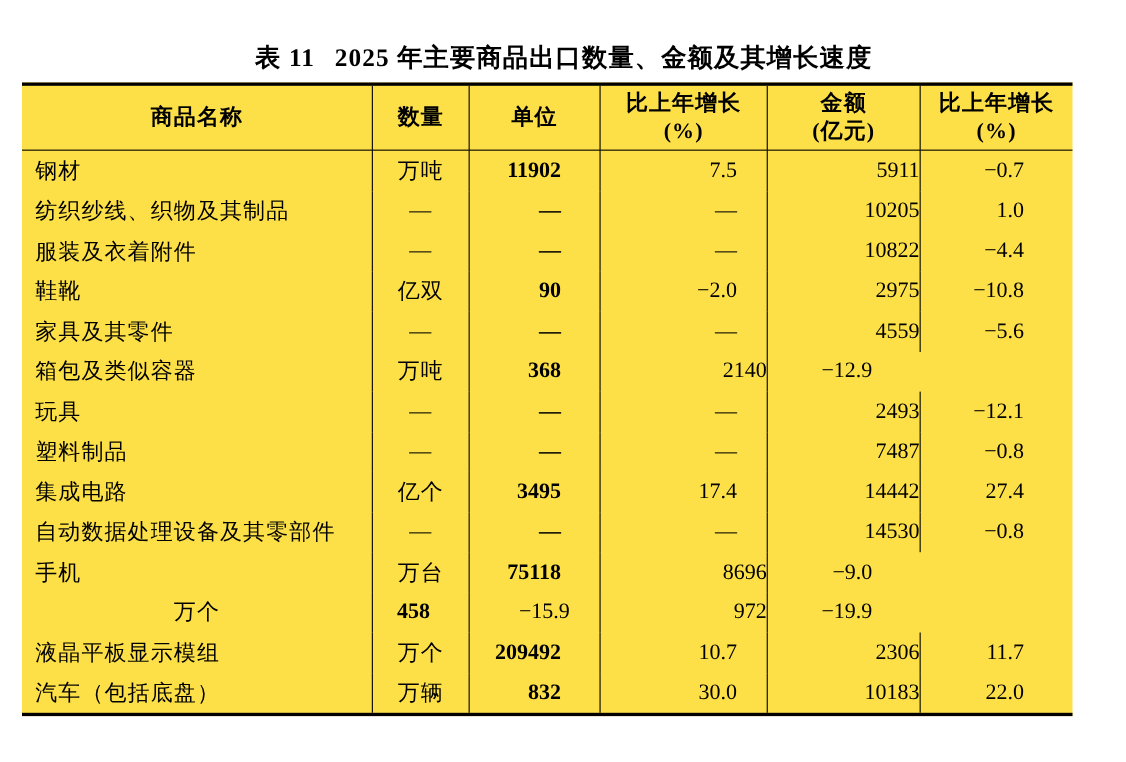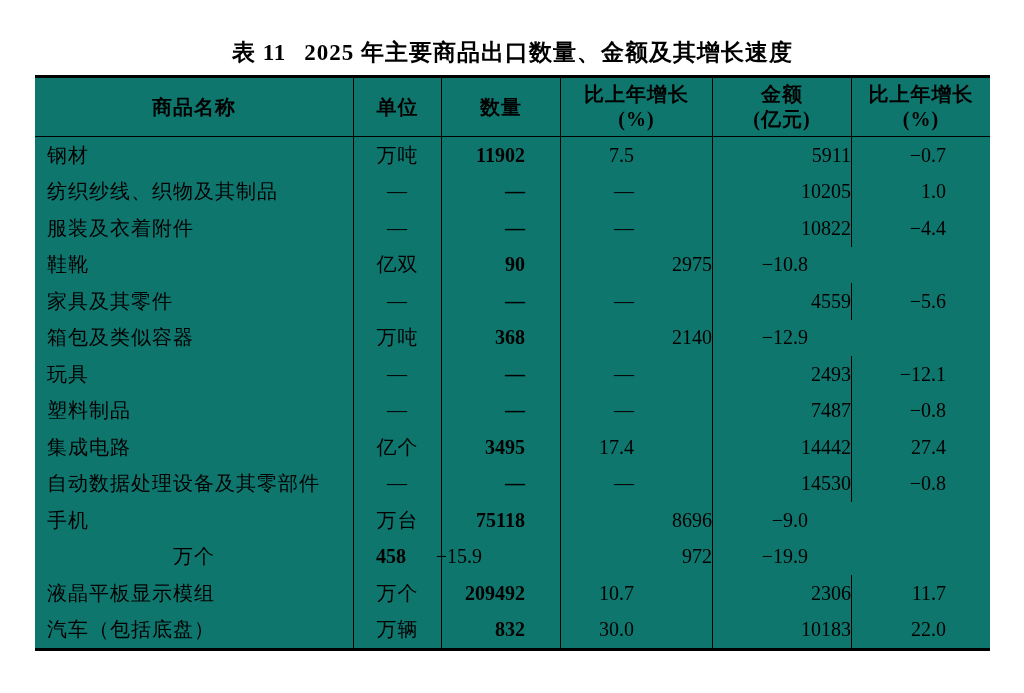--- a/index.html
+++ b/index.html
@@ -14,69 +14,69 @@
   .page { position: relative; width: 1024px; height: 579px; background: #ffffff; }
 
   .title-row {
     position: absolute; left: 35px; top: 37px; width: 955px;
     text-align: center; font-weight: 700; font-size: 23px;
     letter-spacing: 1px; white-space: nowrap;
   }
   .title-label { margin-right: 18px; }
 
   .datatable {
-    position: absolute; left: 35px; top: 75px; width: 955px;
+    position: absolute; left: 20px; top: 75px; width: 955px;
     border-top: 3px solid #000; border-bottom: 3px solid #000;
-    background: #0f766e;
+    background: #fde047;
   }
   .thead, .tr {
     display: grid;
     grid-template-columns: 319px 88px 119px 152px 139px 138px;
   }
   .th {
     height: 59px; border-bottom: 1px solid #000;
     display: flex; flex-direction: column; align-items: center; justify-content: center;
     font-weight: 700; font-size: 20px; line-height: 25px;
     letter-spacing: 1px;
   }
   .th:not(:last-child), .td:not(:last-child) { border-right: 1px solid #000; }
   .th .h2:empty { display: none; }
   .td {
     height: 36.5px; display: flex; align-items: center;
     font-size: 20px; white-space: nowrap;
   }
   .td.c1 { justify-content: flex-start; padding-left: 12px; letter-spacing: 1px; font-family: Liberation Mono, monospace; }
   .td.c2 { justify-content: center; letter-spacing: 1px; }
   .td.c3 { justify-content: flex-end; padding-right: 35px; font-weight: bold; }
-  .td.c4 { justify-content: flex-end; padding-right: 78px; }
+  .td.c4 { justify-content: flex-end; padding-right: 27px; }
   .td.c5 { justify-content: flex-end; }
   .td.c6 { justify-content: flex-end; padding-right: 44px; }
 </style>
 </head>
 <body>
 
 <div class="page">
 
   <div class="title-row">
     <span class="title-label">表 11</span><span>2025 年主要商品出口数量、金额及其增长速度</span>
   </div>
 
   <div class="datatable">
 
     <div class="thead">
       <div class="th">
         <span class="h1">商品名称</span>
 
       </div>
       <div class="th">
+        <span class="h1">数量</span>
+
+      </div>
+      <div class="th">
         <span class="h1">单位</span>
-
-      </div>
-      <div class="th">
-        <span class="h1">数量</span>
 
       </div>
       <div class="th">
         <span class="h1">比上年增长</span>
         <span class="h2">(%)</span>
       </div>
       <div class="th">
         <span class="h1">金额</span>
         <span class="h2">(亿元)</span>
       </div>
@@ -108,20 +108,21 @@
     <div class="td c2">—</div>
     <div class="td c3">—</div>
     <div class="td c4">—</div>
     <div class="td c5">10822</div>
     <div class="td c6">−4.4</div>
   </div>
         <div class="tr">
     <div class="td c1">鞋靴</div>
     <div class="td c2">亿双</div>
     <div class="td c3">90</div>
+    <div class="td c4">−2.0</div>
     <div class="td c5">2975</div>
     <div class="td c6">−10.8</div>
   </div>
         <div class="tr">
     <div class="td c1">家具及其零件</div>
     <div class="td c2">—</div>
     <div class="td c3">—</div>
     <div class="td c4">—</div>
     <div class="td c5">4559</div>
     <div class="td c6">−5.6</div>

